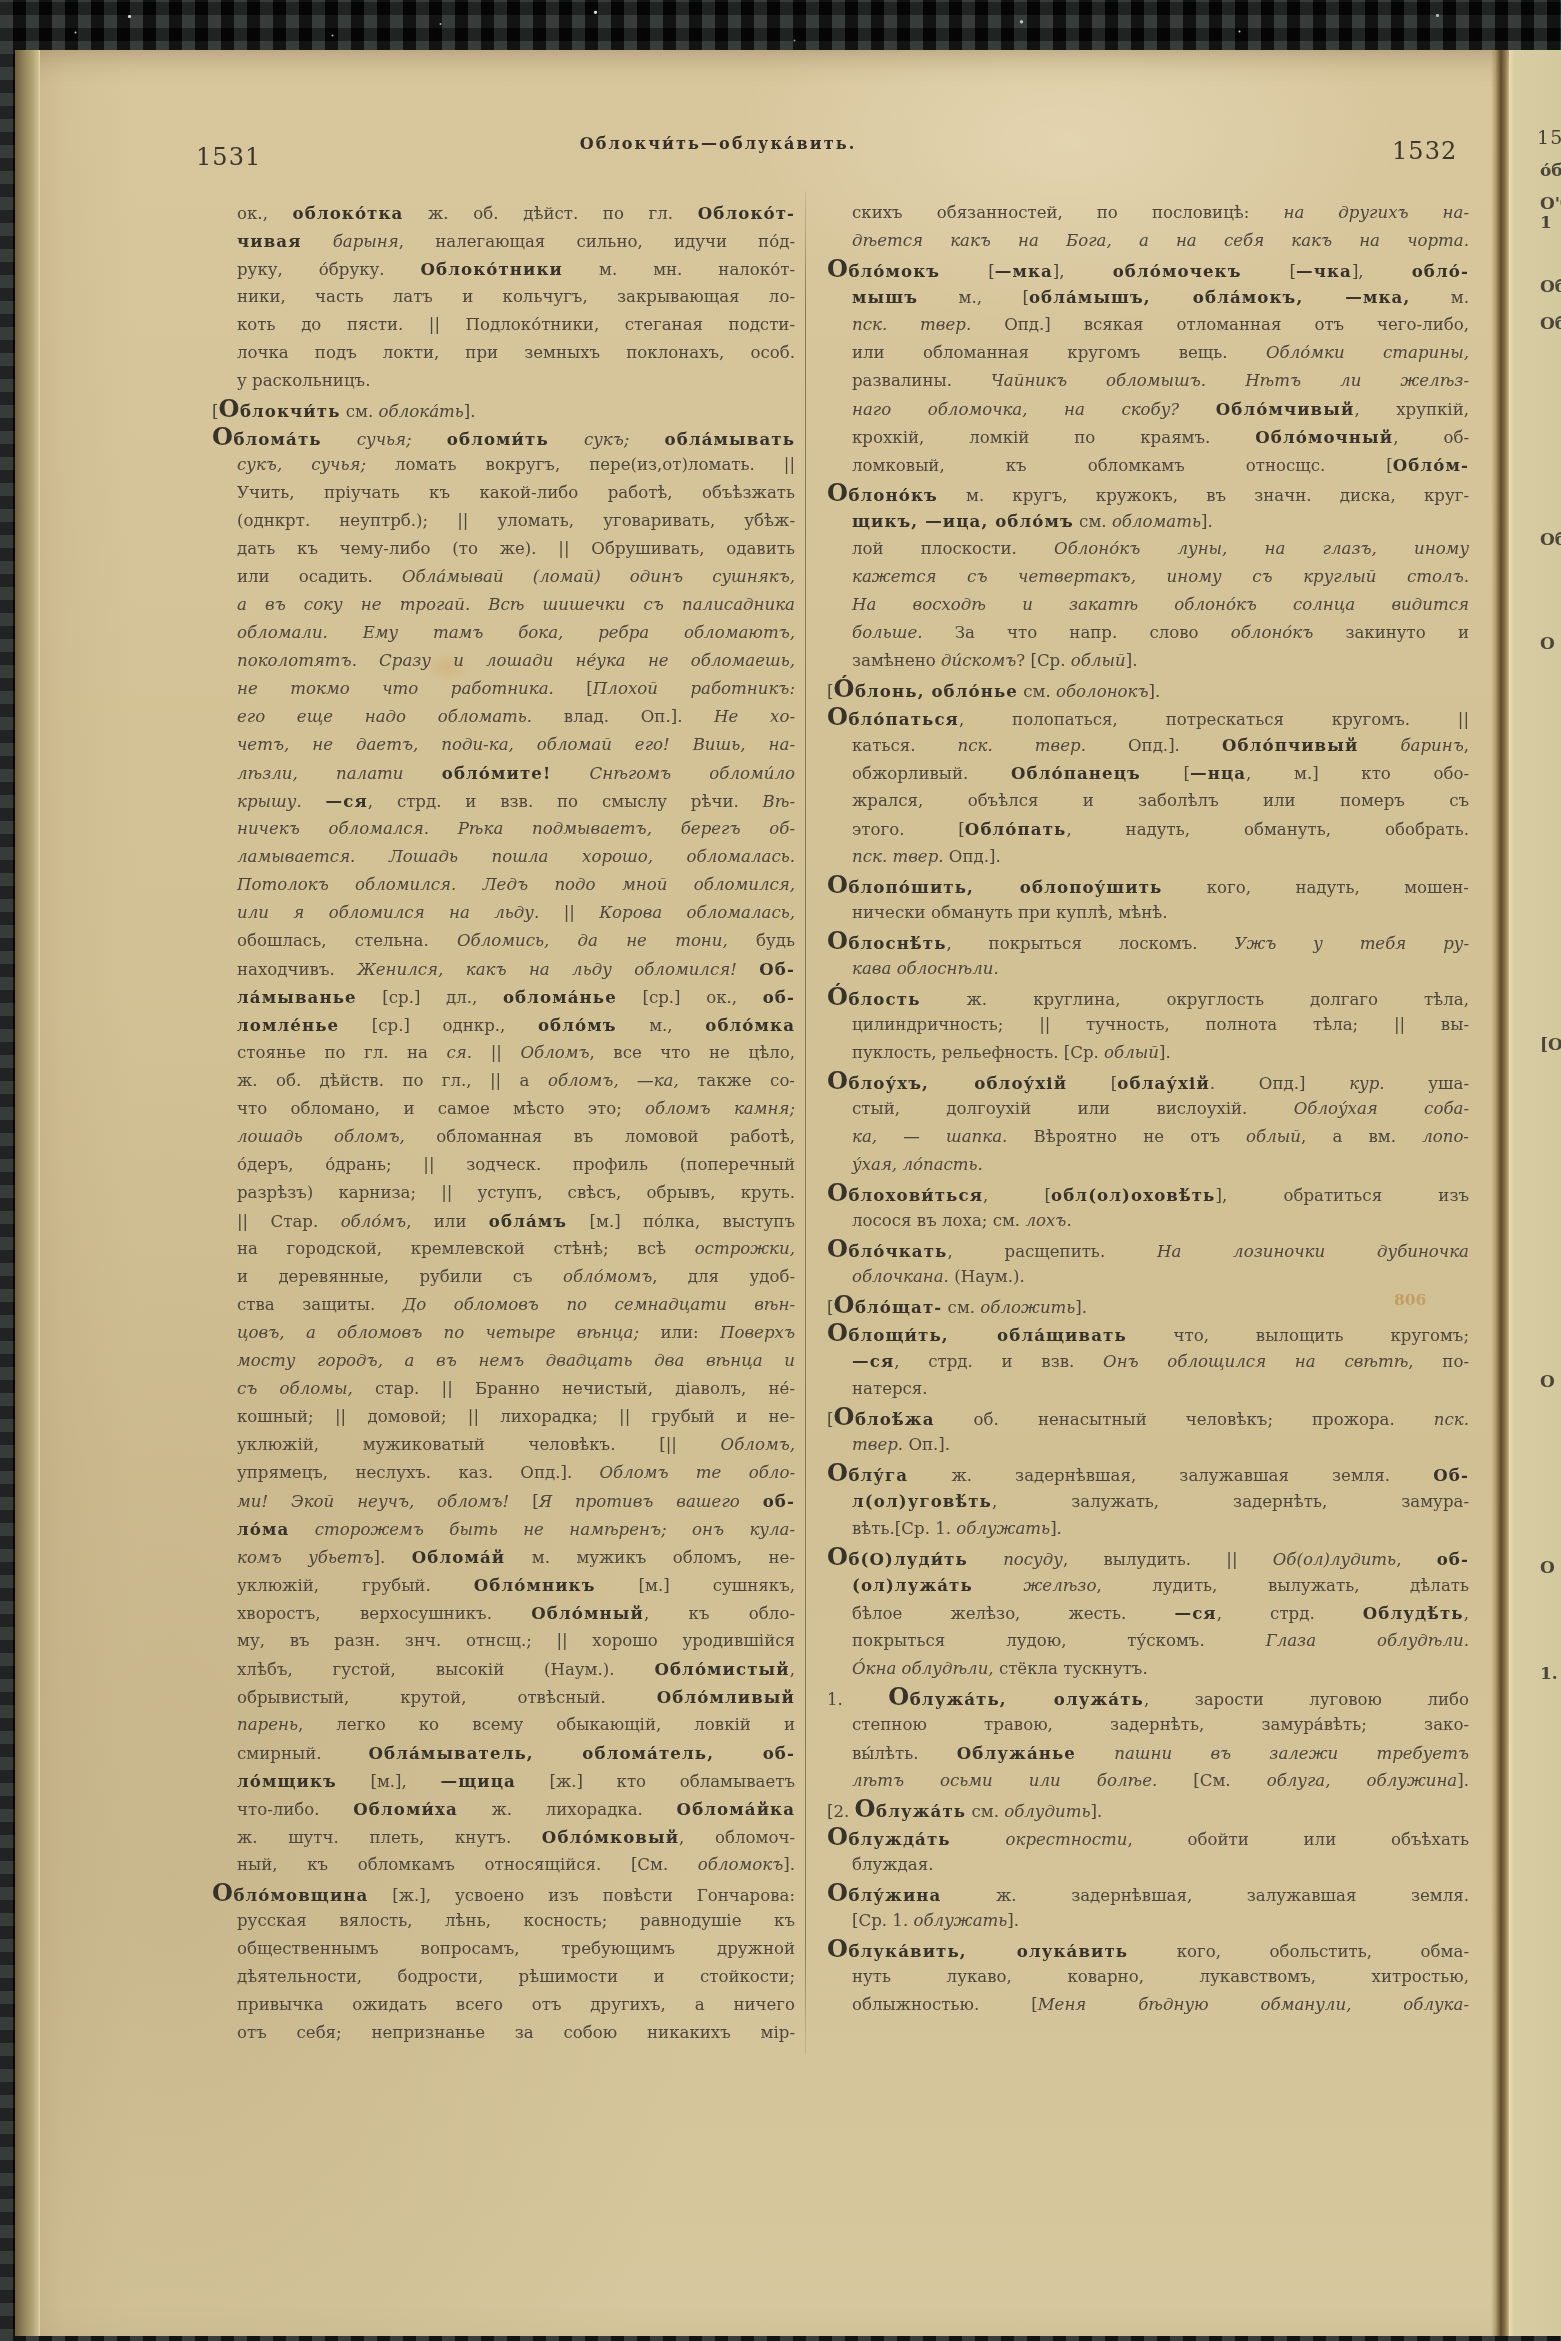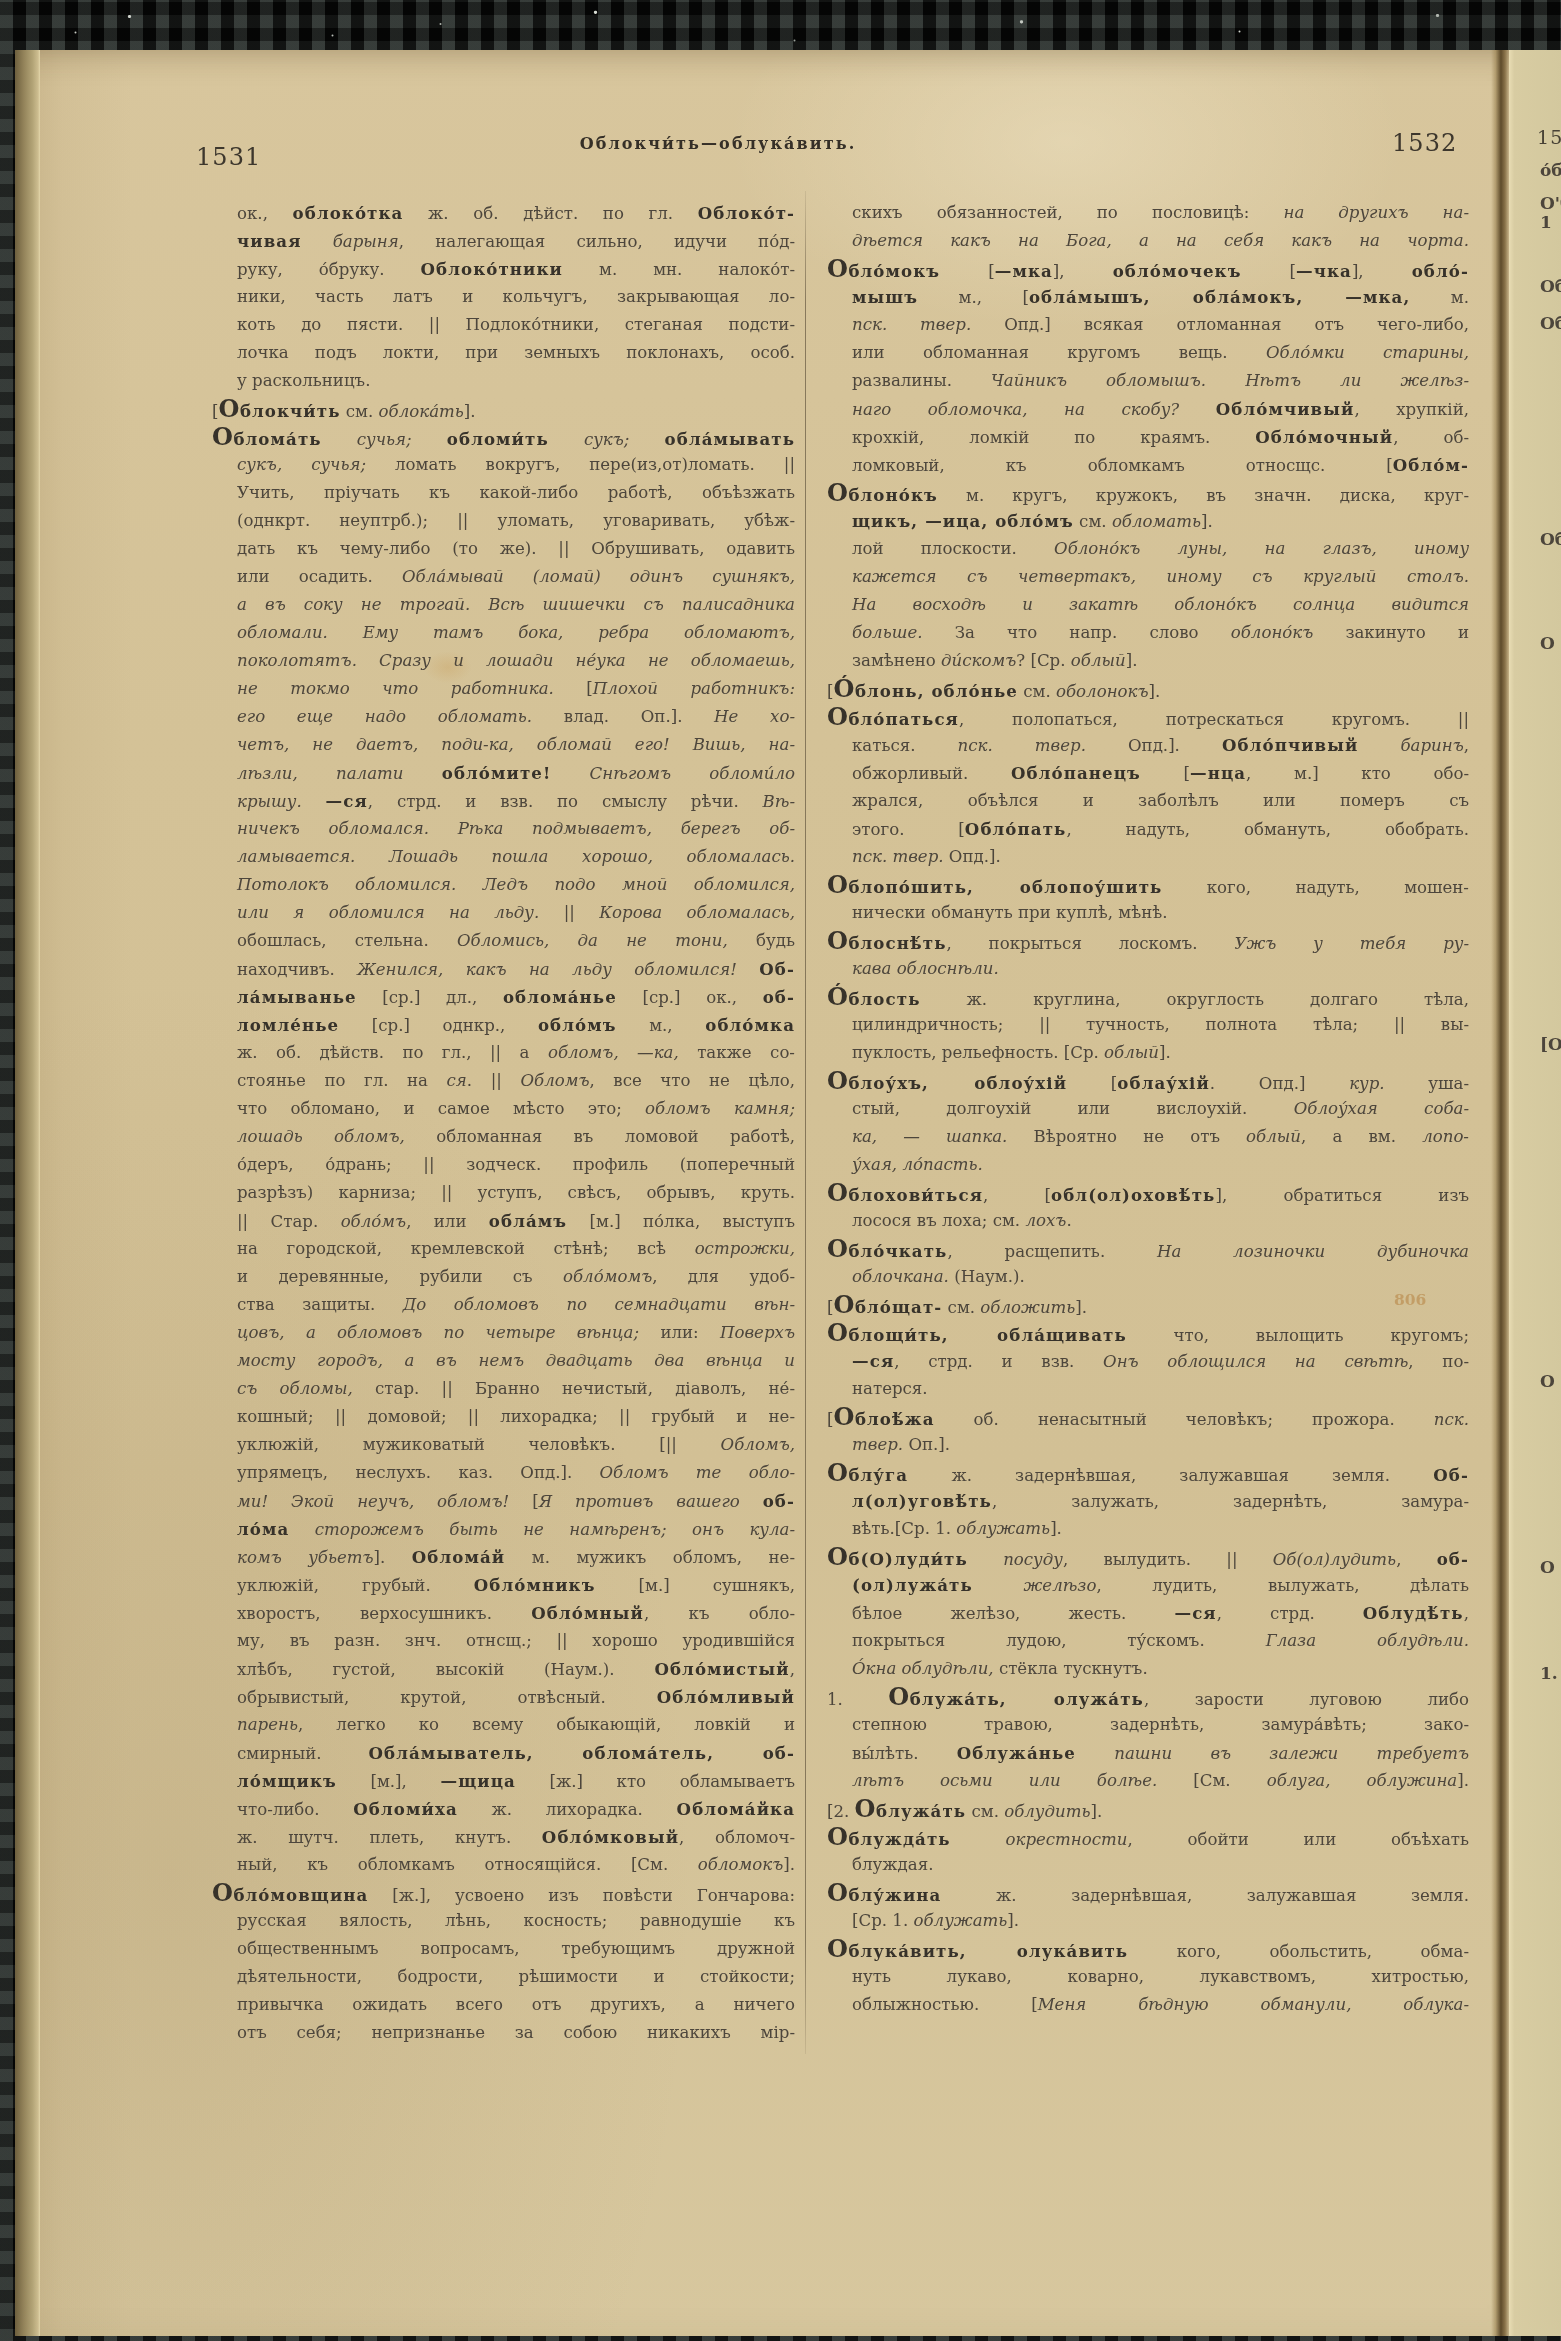--- a/index.html
+++ b/index.html
@@ -20,21 +20,21 @@
       radial-gradient(ellipse 483px 268px at 68% 4%, rgba(255,248,224,.30), rgba(255,248,224,0) 70%),
       radial-gradient(ellipse 32px 21.4px at 28% 27%, rgba(195,140,60,.22), rgba(195,140,60,0) 75%),
       radial-gradient(ellipse 751px 1287px at 10% 80%, rgba(140,115,70,.16), rgba(140,115,70,0) 70%),
       linear-gradient(90deg, rgba(150,125,80,.28) 0, rgba(150,125,80,.08) 48px, rgba(150,125,80,0) 118px),
       linear-gradient(180deg,#d8c69d 0,#d4c297 30%,#d2c095 62%,#d7c79e 100%);
     box-shadow: inset -38px 0 48px -21.4px rgba(125,98,55,.30), inset 0 21.4px 32px -21.4px rgba(90,70,40,.35);}
   #page-edge{position:absolute;left:15px;top:50px;width:25px;height:2286px;
     background:linear-gradient(90deg,#6d5f3e 0,#93835a 35%,#b2a376 70%,#cdbd90 92%,#e3d6ab 100%);}
   .pn{position:absolute;font-size:24px;color:#3d372d;letter-spacing:1.1px;}
   #pn-left{left:196px;top:143px;}
-  #pn-right{left:1392px;top:129px;}
+  #pn-right{left:1392px;top:137px;}
   #running-title{position:absolute;left:407px;top:134px;width:622px;text-align:center;
     font-size:16px;font-weight:bold;letter-spacing:2.1px;color:#352f27;}
   .col{position:absolute;top:199px;color:#4d463c;font-size:16.6px;line-height:28px;}
   #col-left{left:212px;width:583px;}
   #col-right{left:827px;width:642px;}
   .ln{height:28px;overflow:hidden;text-align:justify;text-align-last:justify;}
   .ln.ind{padding-left:25px;}
   .ln.nj{text-align:left;text-align-last:left;}
   .ln b{font-weight:bold;letter-spacing:1.1px;color:#37322a;}
   .ln i{font-style:italic;}
@@ -85,22 +85,22 @@
       <div class="ln ind"><i>лѣзли, палати</i> <b>обло́мите!</b> <i>Снѣгомъ обломи́ло</i></div>
       <div class="ln ind"><i>крышу.</i> <b>—ся</b>, стрд. и взв. по смыслу рѣчи. <i>Вѣ-</i></div>
       <div class="ln ind"><i>ничекъ обломался. Рѣка подмываетъ, берегъ об-</i></div>
       <div class="ln ind"><i>ламывается. Лошадь пошла хорошо, обломалась.</i></div>
       <div class="ln ind"><i>Потолокъ обломился. Ледъ подо мной обломился,</i></div>
       <div class="ln ind"><i>или я обломился на льду.</i> || <i>Корова обломалась,</i></div>
       <div class="ln ind">обошлась, стельна. <i>Обломись, да не тони,</i> будь</div>
       <div class="ln ind">находчивъ. <i>Женился, какъ на льду обломился!</i> <b>Об-</b></div>
       <div class="ln ind"><b>ла́мыванье</b> [ср.] дл., <b>облома́нье</b> [ср.] ок., <b>об-</b></div>
       <div class="ln ind"><b>ломле́нье</b> [ср.] однкр., <b>обло́мъ</b> м., <b>обло́мка</b></div>
+      <div class="ln ind">стоянье по гл. на <i>ся</i>. || <i>Обломъ</i>, все что не цѣло,</div>
       <div class="ln ind">ж. об. дѣйств. по гл., || а <i>обломъ, —ка,</i> также со-</div>
-      <div class="ln ind">стоянье по гл. на <i>ся</i>. || <i>Обломъ</i>, все что не цѣло,</div>
       <div class="ln ind">что обломано, и самое мѣсто это; <i>обломъ камня;</i></div>
       <div class="ln ind"><i>лошадь обломъ,</i> обломанная въ ломовой работѣ,</div>
       <div class="ln ind">о́деръ, о́дрань; || зодческ. профиль (поперечный</div>
       <div class="ln ind">разрѣзъ) карниза; || уступъ, свѣсъ, обрывъ, круть.</div>
       <div class="ln ind">|| Стар. <i>обло́мъ</i>, или <b>обла́мъ</b> [м.] по́лка, выступъ</div>
       <div class="ln ind">на городской, кремлевской стѣнѣ; всѣ <i>острожки,</i></div>
       <div class="ln ind">и деревянные, рубили съ <i>обло́момъ</i>, для удоб-</div>
       <div class="ln ind">ства защиты. <i>До обломовъ по семнадцати вѣн-</i></div>
       <div class="ln ind"><i>цовъ, а обломовъ по четыре вѣнца;</i> или: <i>Поверхъ</i></div>
       <div class="ln ind"><i>мосту городъ, а въ немъ двадцать два вѣнца и</i></div>

